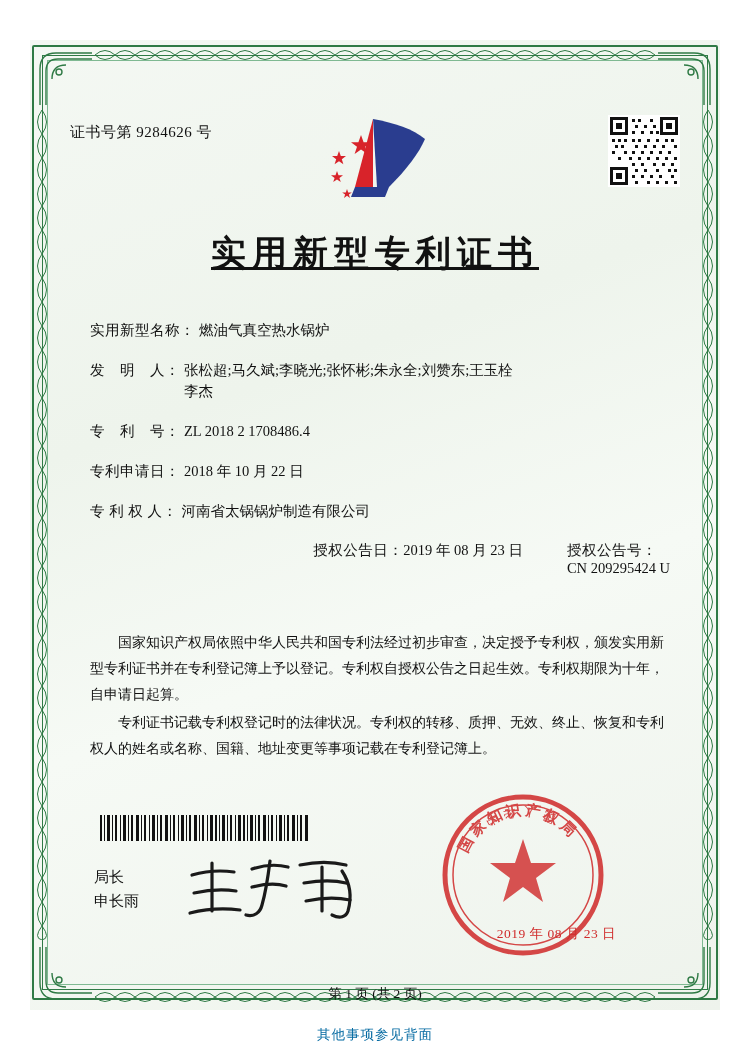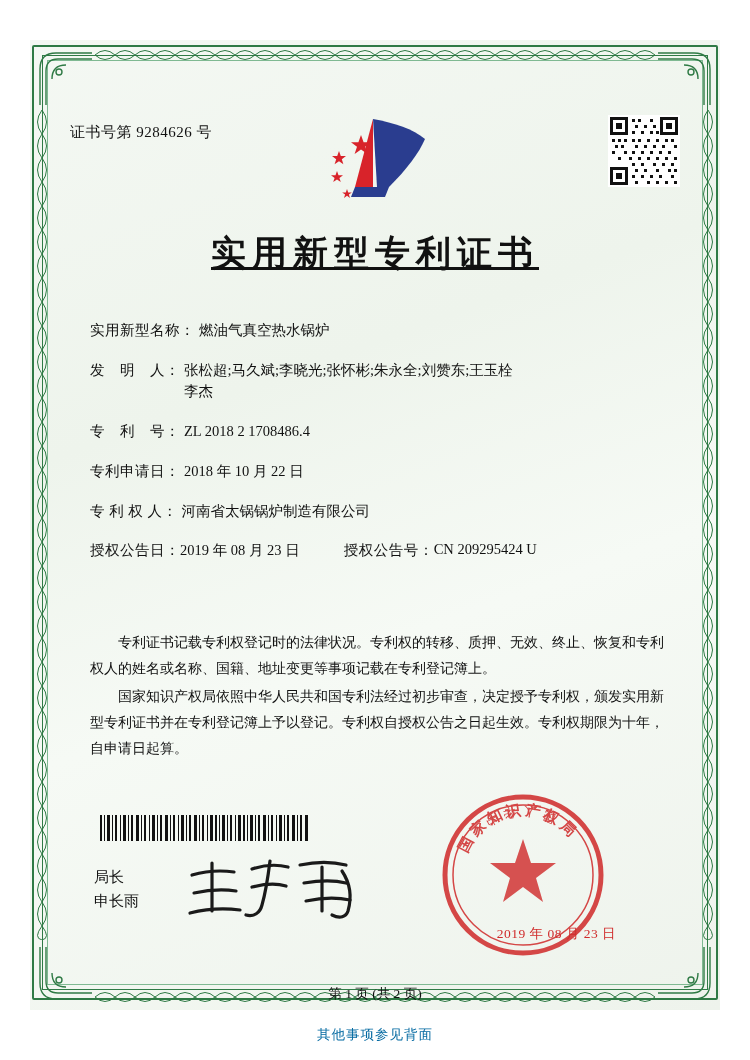--- a/index.html
+++ b/index.html
@@ -124,23 +124,24 @@
     padding-left: 4px;
     word-break: break-all;
   }
   .field-value .second-line { display: block; }
 
   .two-col {
     display: flex;
     align-items: flex-start;
     margin-bottom: 14px;
     font-size: 14.5px;
+    justify-content: flex-end;
   }
   .two-col .col { display: flex; }
-  .two-col .col.right { margin-left: 44px; }
+  .two-col .col.right { margin-left: 44px; flex-direction: column; }
 
   .para {
     position: absolute;
     left: 28px; right: 24px; top: 555px;
     font-size: 14px;
     line-height: 1.85;
     color: #111;
     text-align: justify;
   }
   .para p { margin: 0 0 2px 0; text-indent: 2em; }
@@ -414,22 +415,22 @@
         </span>
         <span class="col right">
           <span class="field-label">授权公告号：</span>
           <span>CN 209295424 U</span>
         </span>
       </div>
 
     </div>
 
     <div class="para">
+      <p>国家知识产权局依照中华人民共和国专利法经过初步审查，决定授予专利权，颁发实用新型专利证书并在专利登记簿上予以登记。专利权自授权公告之日起生效。专利权期限为十年，自申请日起算。</p>
       <p>专利证书记载专利权登记时的法律状况。专利权的转移、质押、无效、终止、恢复和专利权人的姓名或名称、国籍、地址变更等事项记载在专利登记簿上。</p>
-      <p>国家知识产权局依照中华人民共和国专利法经过初步审查，决定授予专利权，颁发实用新型专利证书并在专利登记簿上予以登记。专利权自授权公告之日起生效。专利权期限为十年，自申请日起算。</p>
     </div>
 
     <div class="barcode">
       <svg width="210" height="26" viewBox="0 0 210 26">
         <g fill="#111">
           <rect x="0" y="0" width="2" height="26"></rect>
             <rect x="4" y="0" width="1" height="26"></rect>
             <rect x="7" y="0" width="3" height="26"></rect>
           <rect x="12" y="0" width="1" height="26"></rect>
             <rect x="15" y="0" width="2" height="26"></rect>

